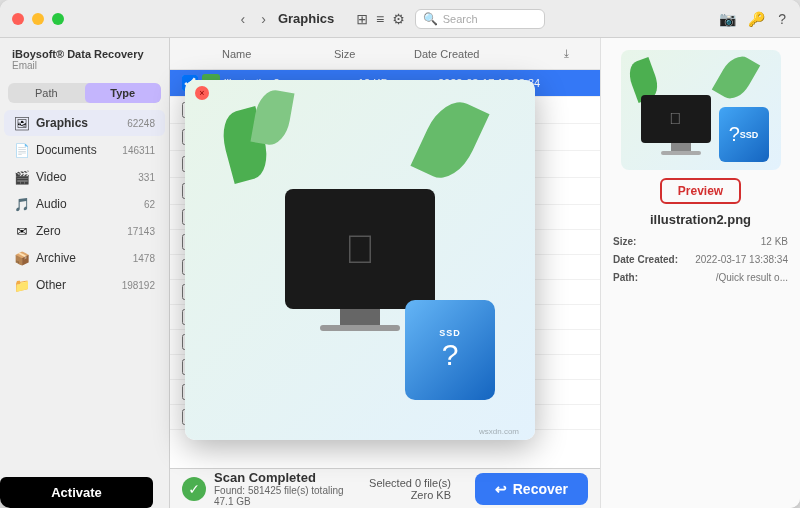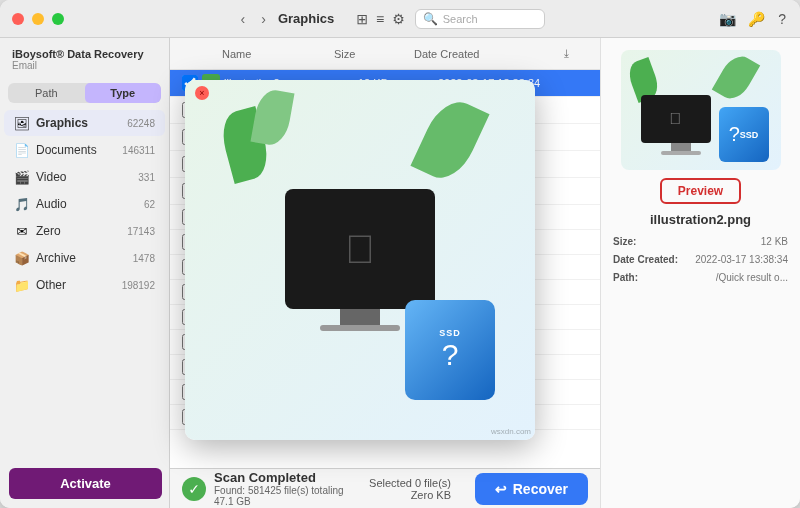--- a/index.html
+++ b/index.html
@@ -188,22 +188,22 @@
     .sidebar-item-count {
       font-size: 10px;
       color: #888;
     }
 
     .sidebar-item.active .sidebar-item-label {
       font-weight: 600;
     }
 
     .sidebar-activate {
-      margin: 9px;
-      background: #701a75;
+      margin: 0;
+      background: #000000;
       color: #fff;
       border: none;
       border-radius: 6px;
       padding: 8px 0;
       font-size: 13px;
       font-weight: 600;
       cursor: pointer;
       width: calc(100% - 16px);
     }
 
@@ -609,21 +609,21 @@
       width: 35px; height: 55px;
       top: 10px; left: 70px;
       transform: rotate(10deg);
       background: #81c784;
       z-index: 0;
     }
 
     .watermark {
       position: absolute;
       bottom: 4px;
-      right: 4px;
+      right: 16px;
       font-size: 8px;
       color: rgba(0,0,0,0.3);
     }
 
     
     ::-webkit-scrollbar { width: 6px; }
     ::-webkit-scrollbar-track { background: transparent; }
     ::-webkit-scrollbar-thumb { background: #ccc; border-radius: 3px; }
   </style>
 </head>

